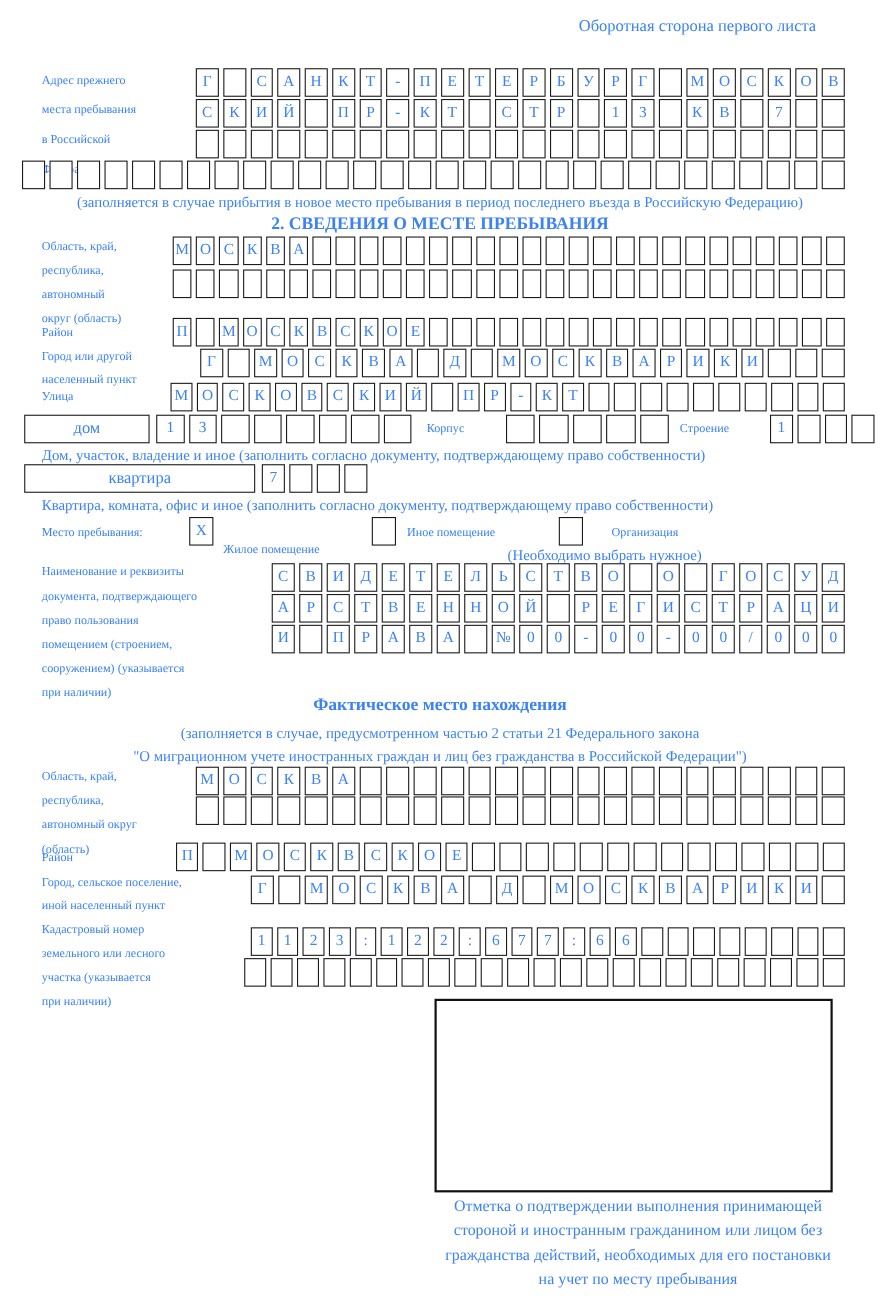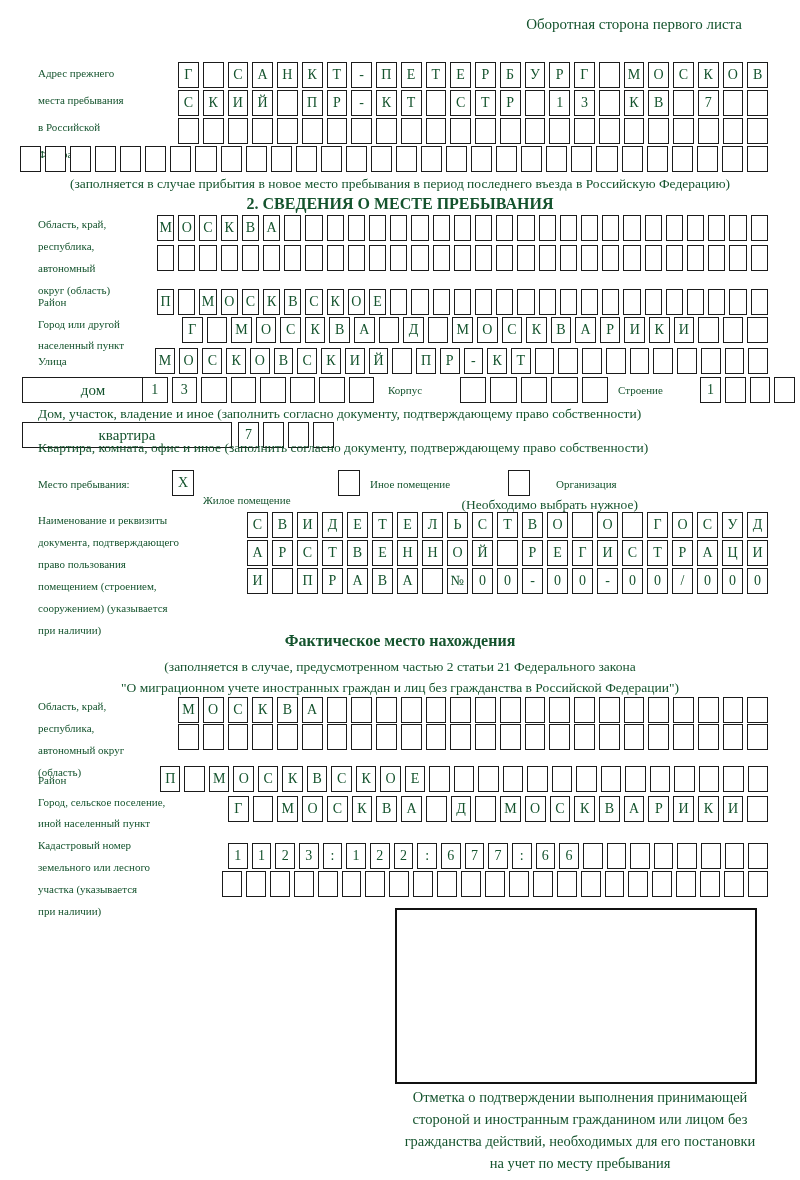--- a/index.html
+++ b/index.html
@@ -1,18 +1,18 @@
 <!DOCTYPE html>
 <html><head>
 <meta charset="utf-8">
 <style>
   html,body{margin:0;padding:0;background:#ffffff;}
   .page{
     position:relative;width:800px;height:1180px;margin:0 auto;background:#fff;
-    font-family:"Liberation Serif","DejaVu Serif",serif;color:#14532d;overflow:hidden;
+    font-family:"Liberation Serif","DejaVu Serif",serif;color:#3b82f6;overflow:hidden;
   }
   .abs{position:absolute;}
   .row{position:absolute;display:flex;gap:4px;height:27px;}
   .row .cell{
     flex:1;height:24px;border:1.5px solid #1b1b1b;background:#fff;
     display:flex;align-items:center;justify-content:center;
     font-size:14px;line-height:1;overflow:hidden;
   }
   .lbl{position:absolute;font-size:11px;line-height:22px;white-space:nowrap;}
   .lbl27 div{line-height:27px;}
@@ -314,21 +314,21 @@
       <div class="cell"></div>
       <div class="cell"></div>
       <div class="cell"></div>
       <div class="cell"></div>
       <div class="cell"></div>
       <div class="cell"></div>
       <div class="cell"></div>
       <div class="cell"></div>
     </div>
 
-  <div class="widebox" style="top:377px;left:22px;width:112px;padding-left:14px;">дом</div>
+  <div class="widebox" style="top:377px;left:22px;width:112px;">дом</div>
   <div class="row" style="top:377px;left:142px;width:232px;">
       <div class="cell">1</div>
       <div class="cell">3</div>
       <div class="cell"></div>
       <div class="cell"></div>
       <div class="cell"></div>
       <div class="cell"></div>
       <div class="cell"></div>
       <div class="cell"></div>
     </div>
@@ -349,21 +349,21 @@
     </div>
   <div class="note" style="top:406px;left:38px;">Дом, участок, владение и иное (заполнить согласно документу, подтверждающему право собственности)</div>
 
   <div class="widebox" style="top:422px;left:22px;width:208px;">квартира</div>
   <div class="row" style="top:422px;left:238px;width:96px;">
       <div class="cell">7</div>
       <div class="cell"></div>
       <div class="cell"></div>
       <div class="cell"></div>
     </div>
-  <div class="note" style="top:440px;left:38px;">Квартира, комната, офис и иное (заполнить согласно документу, подтверждающему право собственности)</div>
+  <div class="note" style="top:452px;left:38px;">Квартира, комната, офис и иное (заполнить согласно документу, подтверждающему право собственности)</div>
 
   <div class="lbl" style="top:473px;left:38px;">Место пребывания:</div>
   <div class="cb" style="top:470px;left:172px;">X</div>
   <div class="lbl" style="top:489px;left:203px;">Жилое помещение</div>
   <div class="cb" style="top:470px;left:338px;"></div>
   <div class="lbl" style="top:473px;left:370px;">Иное помещение</div>
   <div class="cb" style="top:470px;left:508px;"></div>
   <div class="lbl" style="top:473px;left:556px;">Организация</div>
   <div class="note" style="top:497px;left:38px;width:600px;text-align:right;">(Необходимо выбрать нужное)</div>
 

